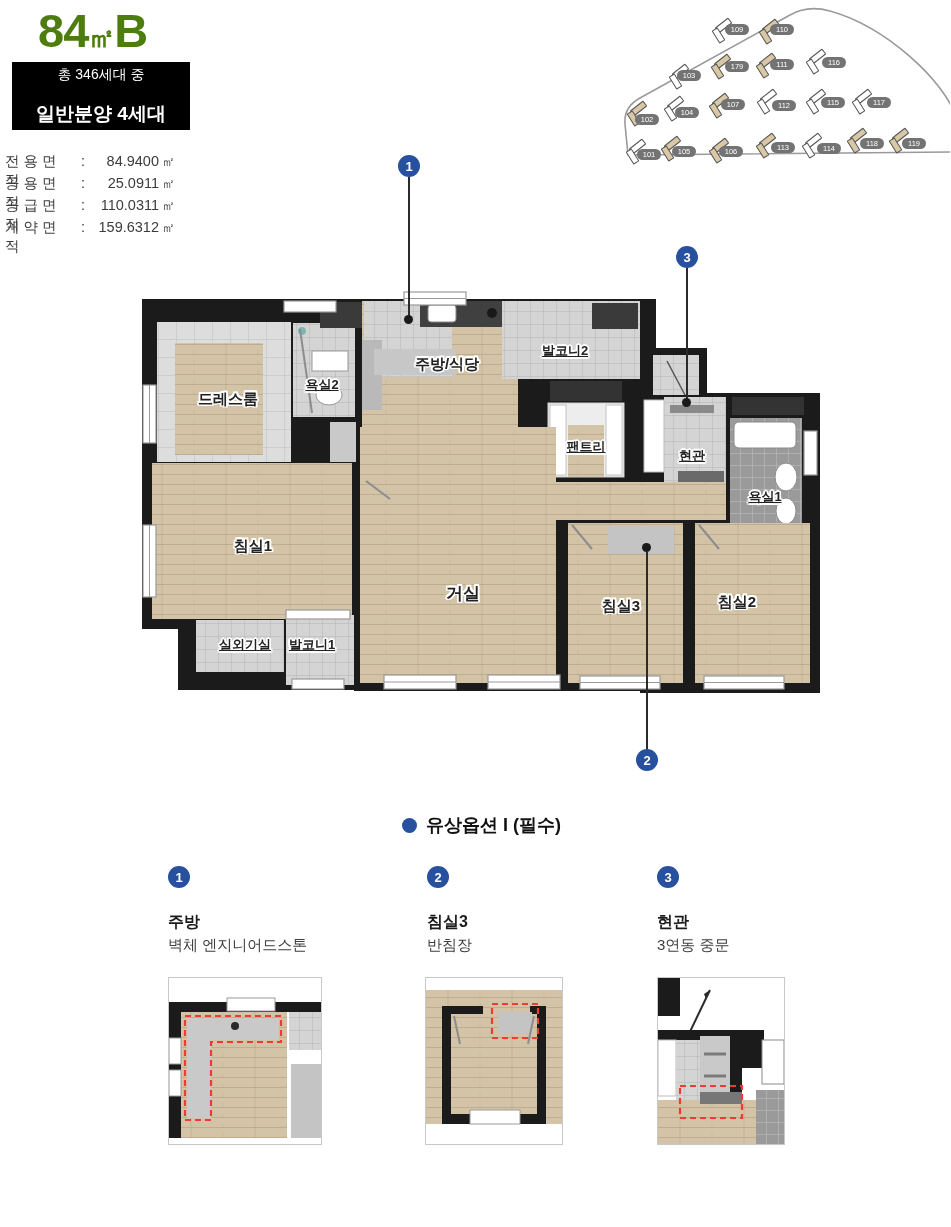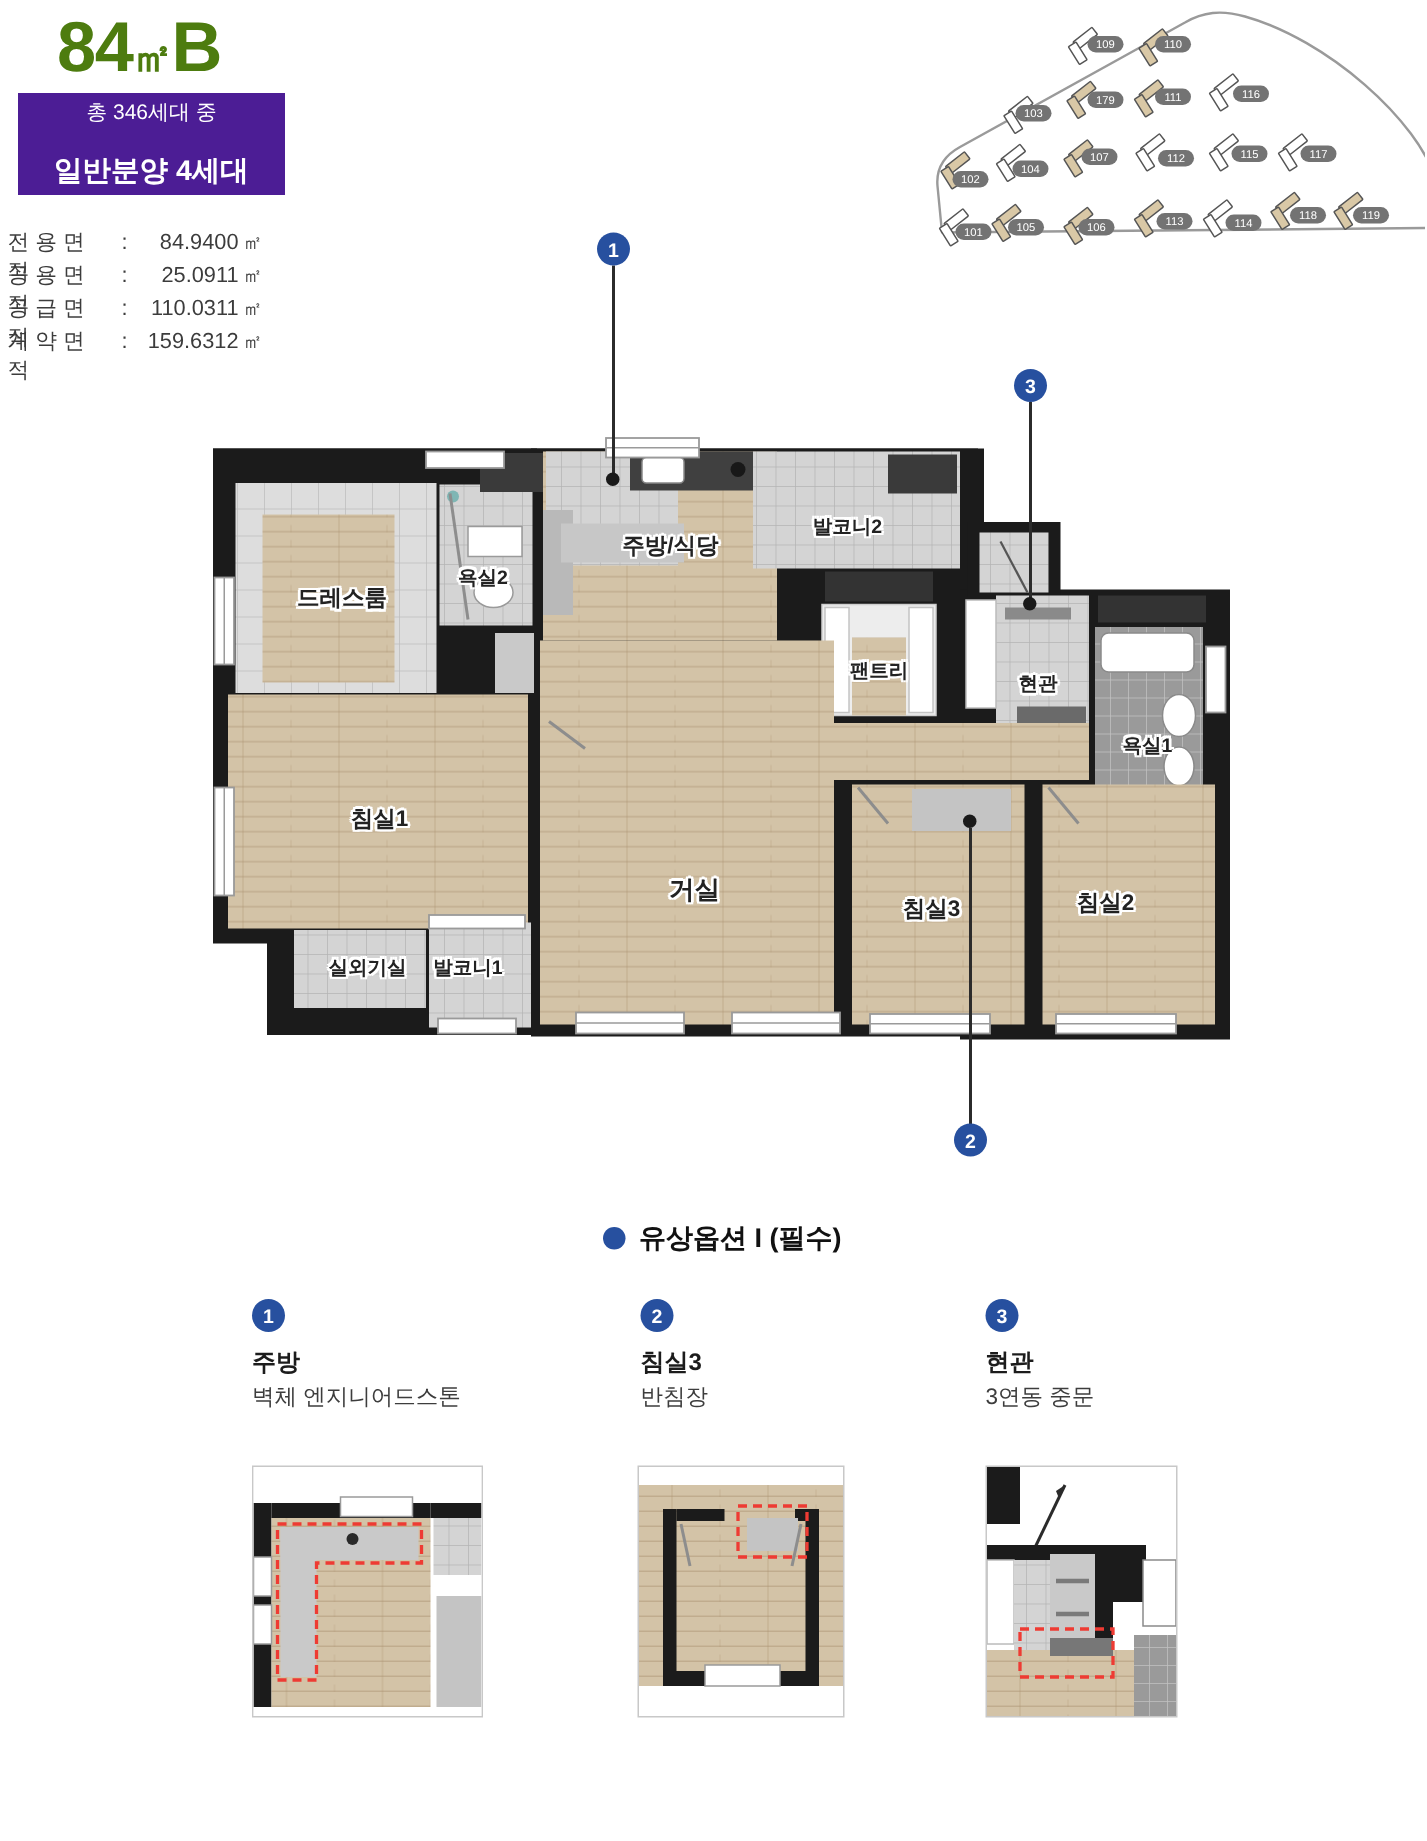--- a/index.html
+++ b/index.html
@@ -6,21 +6,21 @@
   body{
     width:951px;height:1227px;position:relative;background:#fff;
     font-family:"Liberation Sans","DejaVu Sans",sans-serif;
     color:#333;overflow:hidden;
   }
   .abs{position:absolute;}
   
   .title{left:38px;top:3px;color:#4d7c0f;font-weight:700;letter-spacing:-1px;}
   .title .big{font-size:47px;}
   .title .unit{font-size:27px;font-weight:700;}
-  .badge{left:12px;top:62px;width:178px;height:68px;background:#4c1d95;color:#fff;
+  .badge{left:12px;top:62px;width:178px;height:68px;background:#000000;color:#fff;
     display:flex;flex-direction:column;align-items:center;justify-content:center;gap:17px;}
   .badge .l1{font-size:14px;}
   .badge .l2{font-size:19px;font-weight:700;}
   .areas{left:5px;top:152px;width:200px;font-size:14.5px;color:#3c3c3c;}
   .arow{display:flex;align-items:baseline;height:22px;}
   .arow .alabel{width:72px;letter-spacing:4px;}
   .arow .colon{width:12px;text-align:center;}
   .arow .aval{width:70px;text-align:right;}
   .arow .aunit{margin-left:3px;font-size:13px;}
   
@@ -30,34 +30,34 @@
   .bldg .b1{width:15px;height:5px;left:6px;top:3px;transform:rotate(-38deg);}
   .bldg .b2{width:13px;height:5px;left:2px;top:13px;transform:rotate(58deg);}
   .bldg.hl .b1{background:#d9c8a6;}
   .bldg.hl .b2{background:#d9c8a6;}
   .bnum{position:absolute;min-width:24px;height:11px;background:#737373;color:#fff;
     font-size:7.5px;line-height:11px;text-align:center;border-radius:6px;padding:0 3px;box-sizing:border-box;}
   
   .rlabel{position:absolute;transform:translate(-50%,-50%);color:#222;font-weight:700;white-space:nowrap;
     text-shadow:-1.5px -1.5px 0 #fff,1.5px -1.5px 0 #fff,-1.5px 1.5px 0 #fff,1.5px 1.5px 0 #fff,
                  0 -1.8px 0 #fff,0 1.8px 0 #fff,-1.8px 0 0 #fff,1.8px 0 0 #fff;}
-  .fs17{font-size:17px;} .fs15{font-size:15px;} .fs13{font-size:13px;}
+  .fs17{font-size:17px;} .fs15{font-size:15px;} .fs13{font-size:13px;text-decoration:underline;}
   
   .marker{position:absolute;width:22px;height:22px;border-radius:50%;background:#27509f;color:#fff;
     font-size:13px;font-weight:700;display:flex;align-items:center;justify-content:center;z-index:6;}
   .mline{position:absolute;width:2px;background:#2b2b2b;z-index:5;}
   .mdot{position:absolute;width:9px;height:9px;border-radius:50%;background:#1a1a1a;z-index:5;}
   
   .opt-head{left:402px;top:813px;display:flex;align-items:center;gap:9px;}
   .opt-dot{width:15px;height:15px;border-radius:50%;background:#27509f;}
   .opt-title{font-size:18px;font-weight:700;color:#111;}
   .optcol{position:absolute;width:240px;}
   .optnum{width:22px;height:22px;border-radius:50%;background:#27509f;color:#fff;font-size:13px;
     font-weight:700;display:flex;align-items:center;justify-content:center;}
-  .optname{margin-top:10px;font-size:16px;font-weight:700;color:#1c1c1c;}
+  .optname{margin-top:24px;font-size:16px;font-weight:700;color:#1c1c1c;}
   .optdesc{margin-top:3px;font-size:15px;color:#3d3d3d;}
   .thumb{position:absolute;border:1px solid #c8c8c8;background:#fff;}
 </style>
 </head>
 <body>
 
 <div class="abs title">
   <span class="big">84</span><span class="unit">㎡</span><span class="big">B</span>
 </div>
 

